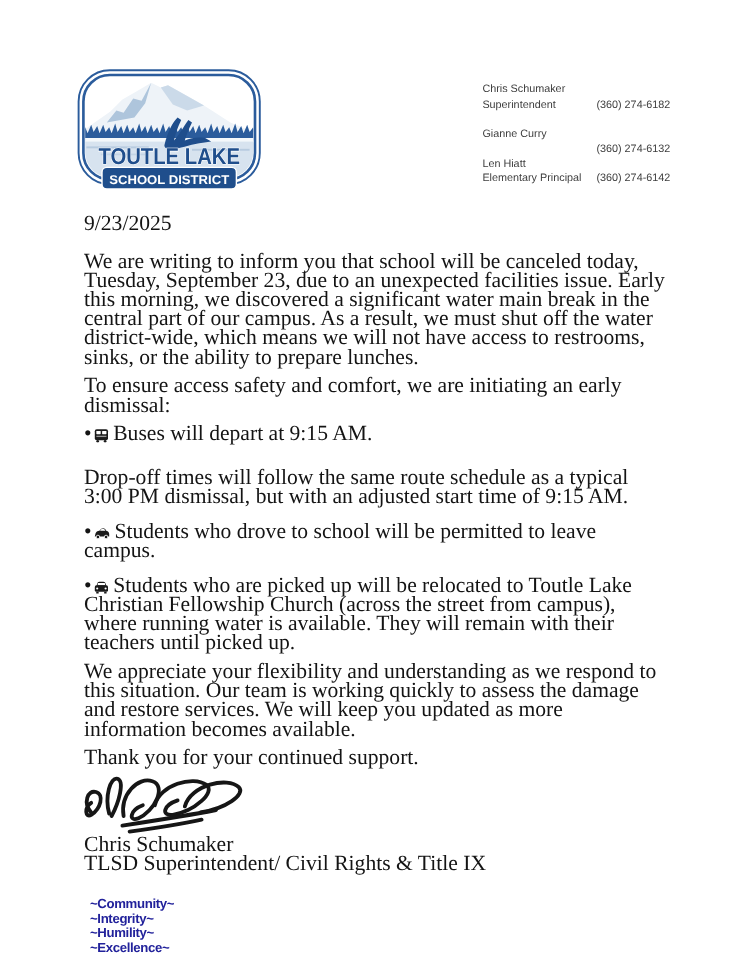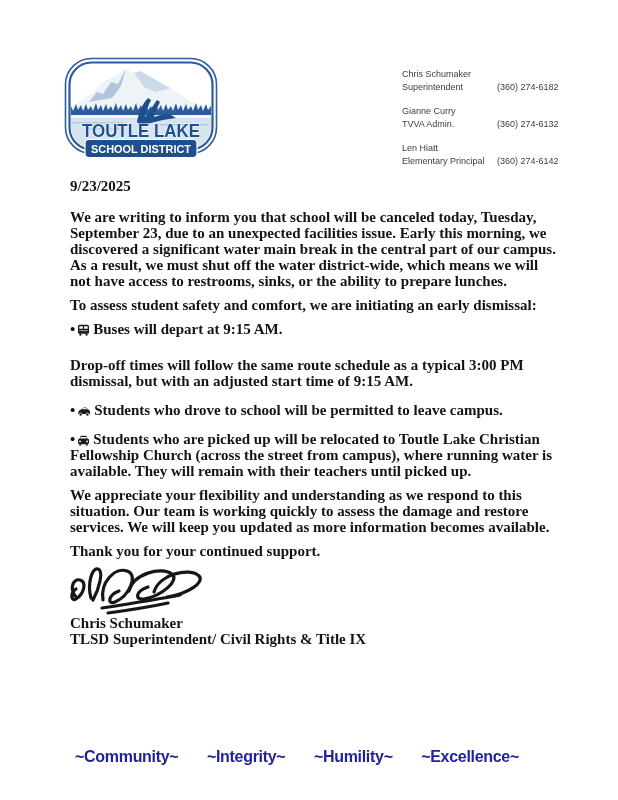--- a/index.html
+++ b/index.html
@@ -13,34 +13,34 @@
     position:absolute;left:226px;top:64px;width:176px;text-align:center;
     font-family:"Liberation Sans","DejaVu Sans",sans-serif;font-size:10px;line-height:13px;color:#3d3d3d;
   }
   .contacts{
     position:absolute;left:402px;top:68px;width:180px;
     font-family:"Liberation Sans","DejaVu Sans",sans-serif;font-size:9px;line-height:12.5px;color:#3d3d3d;
   }
   .contact{position:relative;margin-bottom:12px;}
   .contact .phone{position:absolute;left:95px;top:12.5px;white-space:nowrap;}
   
-  .body{position:absolute;left:70px;top:178px;width:488px;font-size:15px;line-height:16px;font-weight:bold;}
+  .body{position:absolute;left:70px;top:178px;width:488px;font-size:18px;line-height:16px;}
   .body p{margin:0 0 12px 0;}
   .body p.tight{margin-bottom:8px;}
   .body p.bul{margin-bottom:13px;}
   .cont{display:block;margin-top:20px;}
   .bullet-icon{vertical-align:-2px;margin:0 3px 0 2px;}
   .sig-block{margin-top:-2px;}
   .sig-svg{display:block;margin:-10px 0 -4px -4px;}
   .signer{line-height:16px;}
   
   .footer{
     position:absolute;left:75px;top:748px;width:444px;display:flex;justify-content:space-between;
-    font-family:"Liberation Sans","DejaVu Sans",sans-serif;font-weight:bold;font-size:16px;
-    letter-spacing:-0.3px;color:#22229b;
+    font-family:"Liberation Sans","DejaVu Sans",sans-serif;font-weight:bold;font-size:11px;
+    letter-spacing:-0.3px;color:#22229b;flex-direction:column;
   }
 </style>
 </head>
 <body>
 
 <div class="page">
 
   <div class="logo">
     <svg width="154" height="106" viewBox="0 0 154 106">
       <defs>
@@ -70,34 +70,33 @@
 
 
   <div class="contacts">
     <div class="contact">
       <div>Chris Schumaker</div>
       <div>Superintendent</div>
       <span class="phone">(360) 274-6182</span>
     </div>
     <div class="contact">
       <div>Gianne Curry</div>
-      <div>TVVA Admin.</div>
       <span class="phone">(360) 274-6132</span>
     </div>
     <div class="contact">
       <div>Len Hiatt</div>
       <div>Elementary Principal</div>
       <span class="phone">(360) 274-6142</span>
     </div>
   </div>
 
   <div class="body">
     <p style="margin-bottom:15px;">9/23/2025</p>
     <p class="tight">We are writing to inform you that school will be canceled today, Tuesday, September 23, due to an unexpected facilities issue. Early this morning, we discovered a significant water main break in the central part of our campus. As a result, we must shut off the water district-wide, which means we will not have access to restrooms, sinks, or the ability to prepare lunches.</p>
-    <p class="tight">To assess student safety and comfort, we are initiating an early dismissal:</p>
+    <p class="tight">To ensure access safety and comfort, we are initiating an early dismissal:</p>
 
     <p class="bul">
       <span>•</span><svg class="bullet-icon" width="13" height="12" viewBox="0 0 13 12">
           <rect x="1" y="0.8" width="11" height="9" rx="1.6" fill="#1a1a1a"></rect>
           <rect x="2.3" y="2.2" width="3.6" height="2.6" rx="0.4" fill="#ffffff"></rect>
           <rect x="7.1" y="2.2" width="3.6" height="2.6" rx="0.4" fill="#ffffff"></rect>
           <rect x="2.3" y="6.1" width="8.4" height="1.1" fill="#ffffff" opacity="0.55"></rect>
           <circle cx="3.4" cy="10.7" r="1.1" fill="#1a1a1a"></circle>
           <circle cx="9.6" cy="10.7" r="1.1" fill="#1a1a1a"></circle>
         </svg><span>Buses will depart at 9:15 AM.</span>

